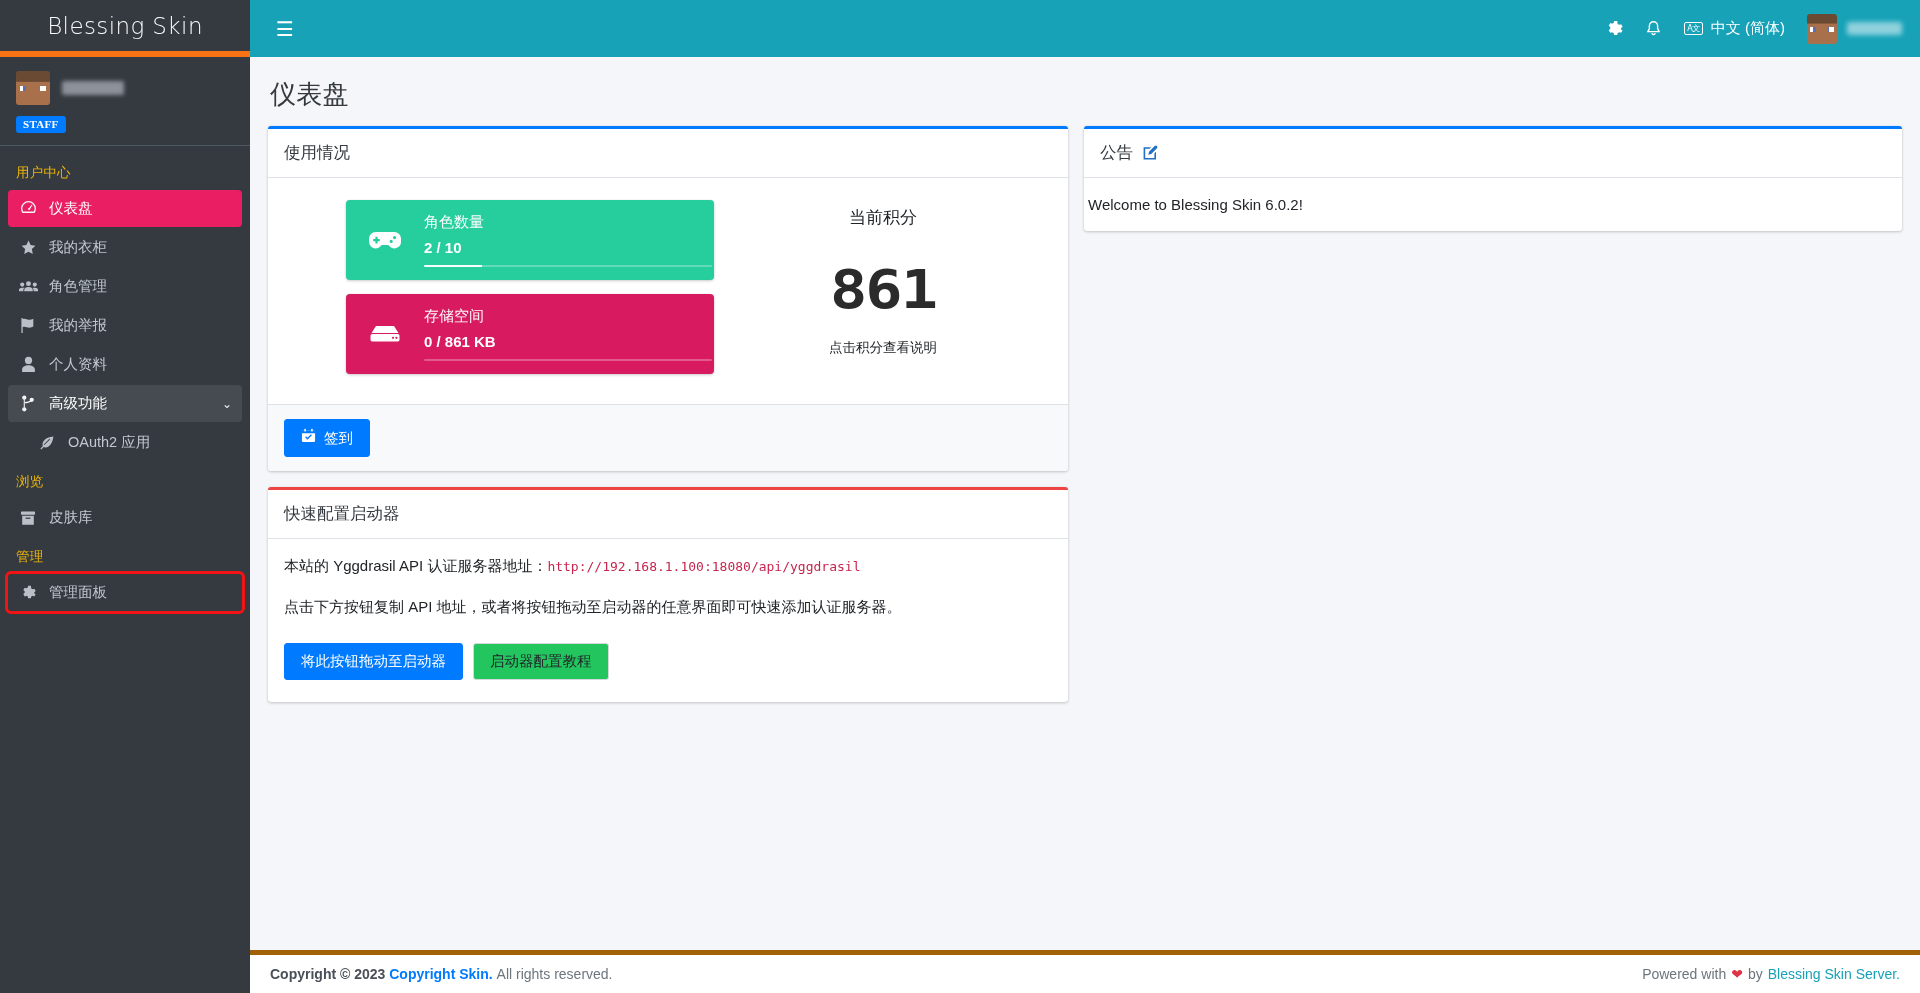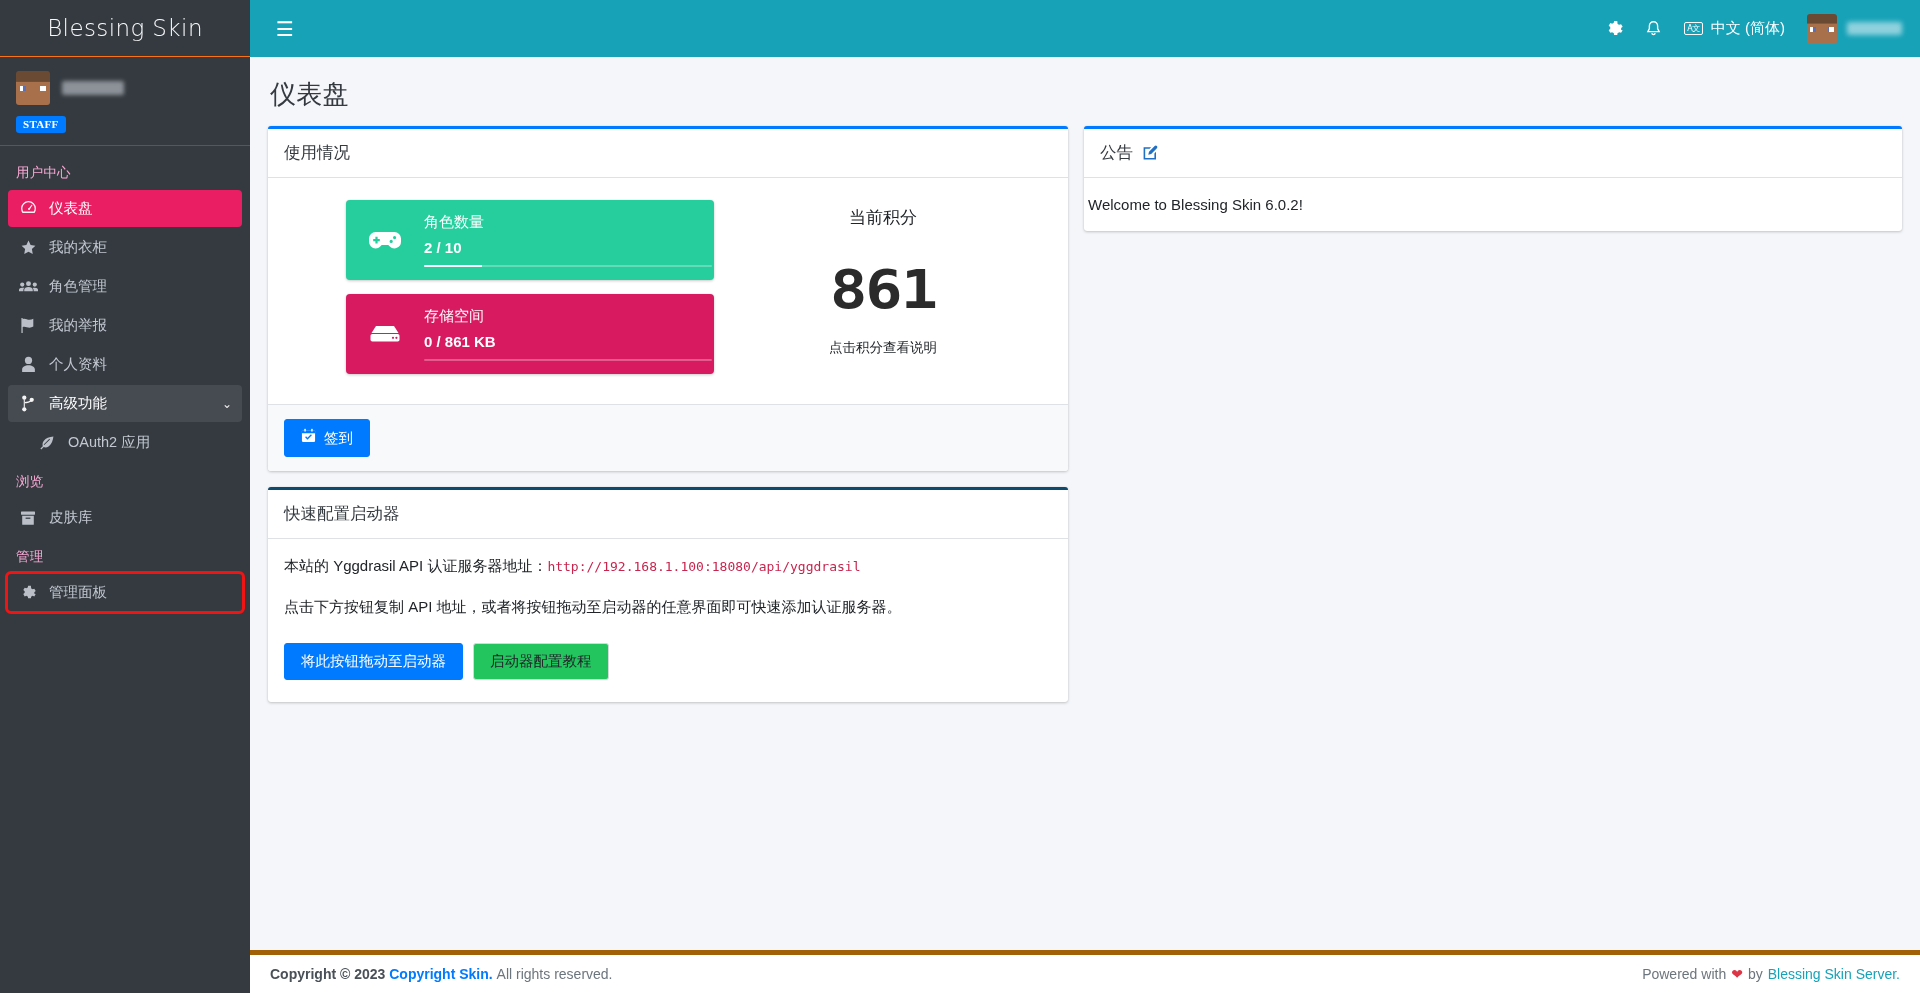--- a/index.html
+++ b/index.html
@@ -22,21 +22,21 @@
     display: flex;
     flex-direction: column;
     position: relative;
     z-index: 5;
   }
   .brand {
     height: 57px;
     display: flex;
     align-items: center;
     justify-content: center;
-    border-bottom: 1px solid #f97316;
+    border-bottom: 6px solid #f97316;
     background: #343a40;
   }
   .brand-text {
     font-size: 23px;
     color: #f8f9fa;
     font-weight: 300;
     letter-spacing: .4px;
     font-family: "DejaVu Sans", sans-serif;
   }
   .user-panel {
@@ -80,21 +80,21 @@
     font-size: 11px;
     font-weight: bold;
     padding: 2px 7px 3px;
     border-radius: 3px;
     font-family: "Liberation Serif", serif;
     letter-spacing: .3px;
   }
 
   .nav { padding: 8px 8px 0 8px; flex: 1; overflow: hidden; }
   .nav-header {
-    color: #f9a8d4;
+    color: #eab308;
     font-size: 13.5px;
     padding: 10px 8px 8px;
     letter-spacing: .2px;
   }
   .nav-item {
     display: flex;
     align-items: center;
     gap: 11px;
     padding: 9px 10px;
     border-radius: 4px;
@@ -196,21 +196,21 @@
   .col-left { width: 800px; }
   .col-right { flex: 1; }
 
   .card {
     background: #fff;
     border-radius: 3px;
     box-shadow: 0 0 1px rgba(0,0,0,.125), 0 1px 3px rgba(0,0,0,.2);
     margin-bottom: 16px;
   }
   .card.primary { border-top: 3px solid #007bff; }
-  .card.success { border-top: 3px solid #0c4a6e; }
+  .card.success { border-top: 3px solid #ef4444; }
   .card-header {
     padding: 13px 16px;
     border-bottom: 1px solid #dee2e6;
     display: flex;
     align-items: center;
     gap: 9px;
   }
   .card-title { font-size: 16.5px; color: #343a40; }
   .card-body { padding: 16px; }
   .card-footer {

